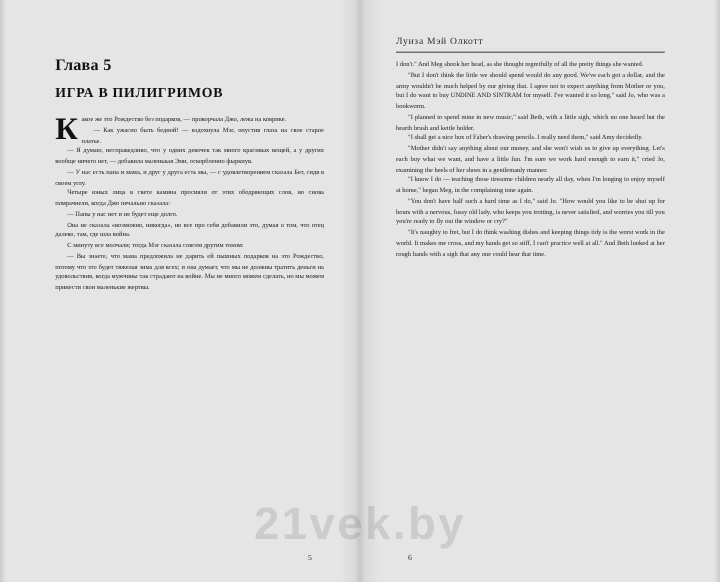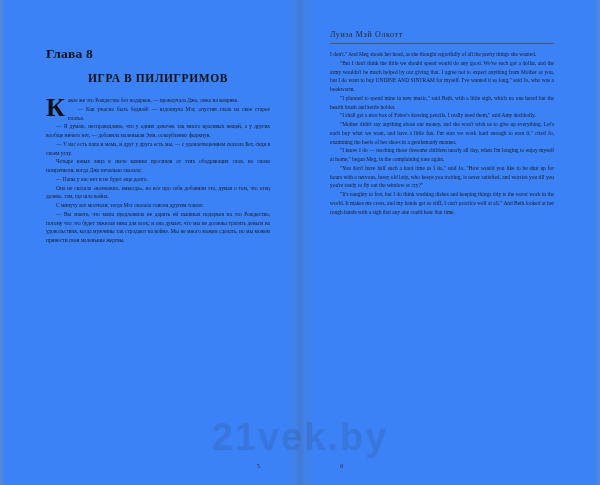--- a/index.html
+++ b/index.html
@@ -18,21 +18,21 @@
     position: absolute;
     inset: 0;
     display: flex;
     background: #ffffff;
   }
   .page {
     position: relative;
     box-sizing: border-box;
     width: 50%;
     height: 100%;
-    background: #3b82f6;
+    background: #e5e5e5;
   }
   .page-left {
     padding: 46px 30px 28px 46px;
   }
   .page-right {
     padding: 30px 46px 28px 30px;
   }
   .gutter-shade-left {
     position: absolute;
     top: 0; right: 0; bottom: 0;
@@ -79,21 +79,21 @@
     font-weight: bold;
     color: #111;
     margin: 0 0 10px 0;
     letter-spacing: 0.2px;
   }
   .chapter-subtitle {
     font-family: "Liberation Serif", serif;
     font-size: 11.5px;
     font-weight: bold;
     color: #111;
-    text-align: center;
+    text-align: left;
     margin: 0 0 12px 0;
     letter-spacing: 0.6px;
   }
 
   .body-text {
     font-size: 5.4px;
     line-height: 1.62;
     color: #1c1c1c;
     text-align: justify;
     hyphens: auto;
@@ -149,21 +149,21 @@
   }
 </style>
 </head>
 <body>
 
 <div class="spread">
 
   <div class="page page-left">
     <div class="page-edge-left"></div>
 
-    <h1 class="chapter-title">Глава 8</h1>
+    <h1 class="chapter-title">Глава 5</h1>
     <h2 class="chapter-subtitle">ИГРА В ПИЛИГРИМОВ</h2>
 
     <div class="body-text">
       <p class="dropcap-para no-indent"><span class="dropcap">К</span><span>акое же это Рождество без подарков, — проворчала Джо, лежа на коврике.</span></p>
       <p>— Как ужасно быть бедной! — вздохнула Мэг, опустив глаза на свое старое платье.</p>
       <p>— Я думаю, несправедливо, что у одних девочек так много красивых вещей, а у других вообще ничего нет, — добавила маленькая Эми, оскорбленно фыркнув.</p>
       <p>— У нас есть папа и мама, и друг у друга есть мы, — с удовлетворением сказала Бет, сидя в своем углу.</p>
       <p>Четыре юных лица в свете камина просияли от этих ободряющих слов, но снова помрачнели, когда Джо печально сказала:</p>
       <p>— Папы у нас нет и не будет еще долго.</p>
       <p>Она не сказала «возможно, никогда», но все про себя добавили это, думая о том, что отец далеко, там, где шла война.</p>

